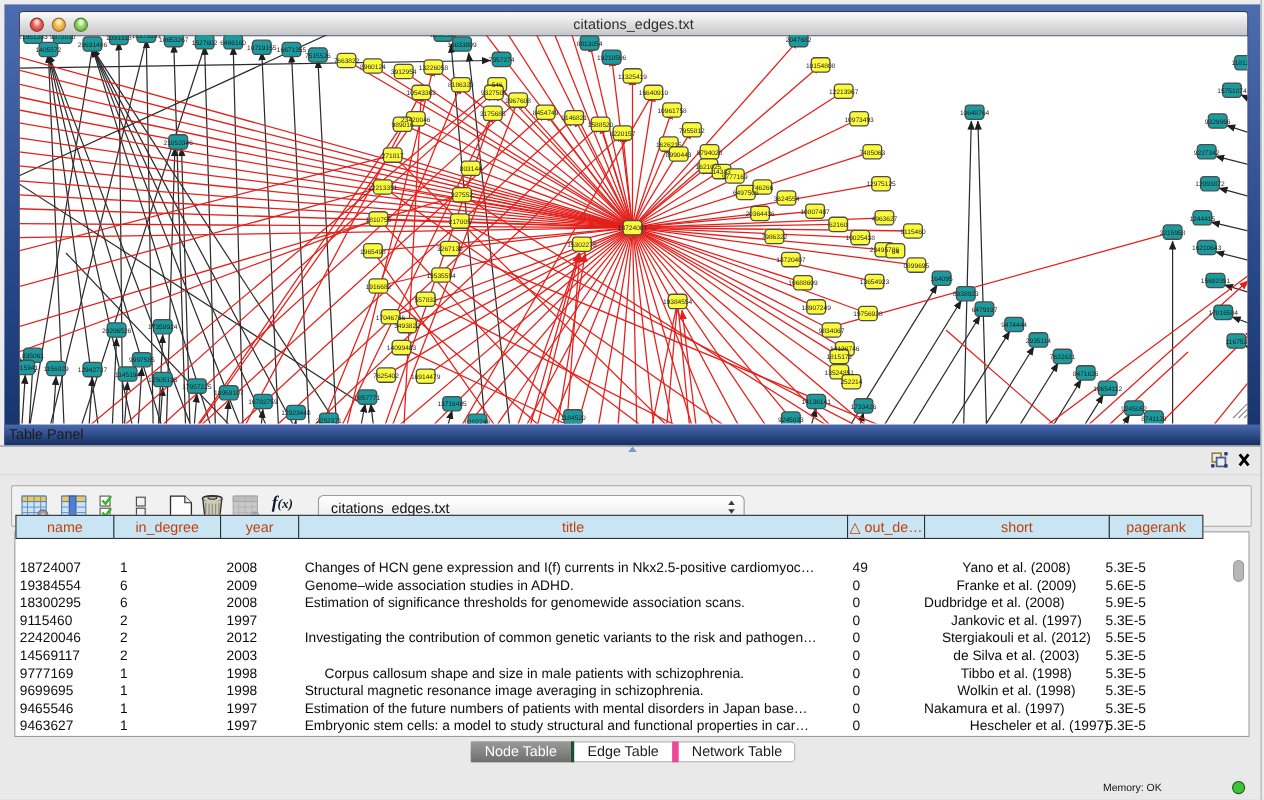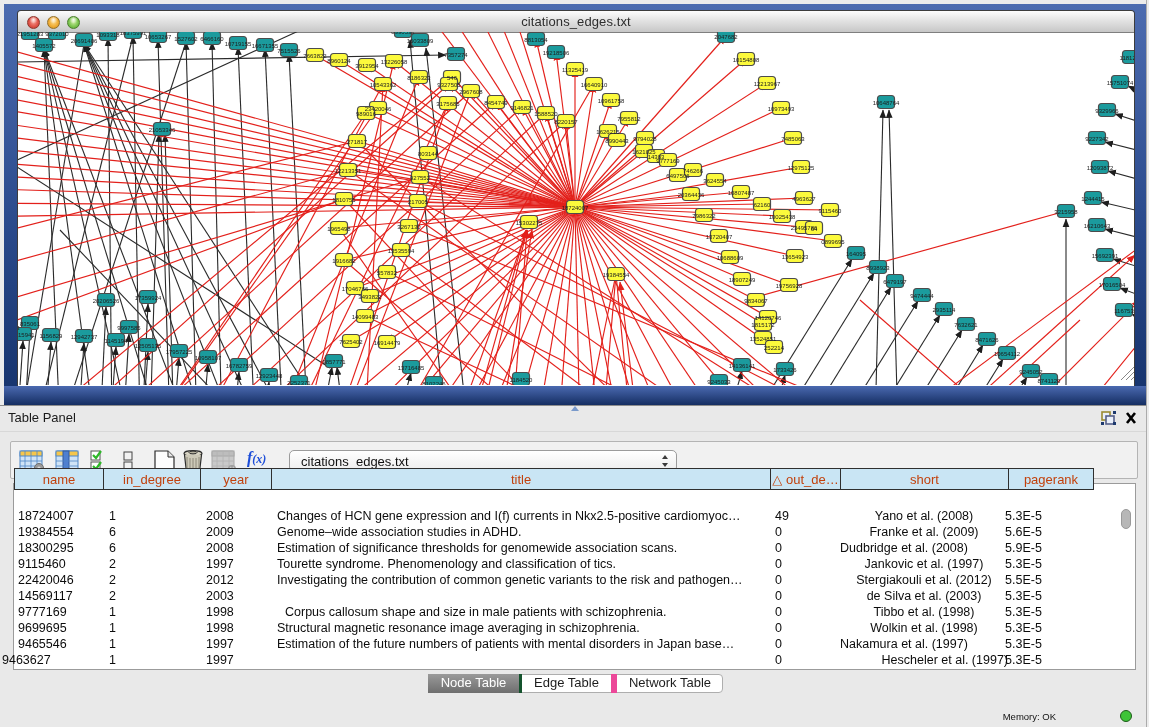--- a/index.html
+++ b/index.html
@@ -13,21 +13,21 @@
 .tl{width:11px;height:11px;border-radius:50%;top:4.5px}
 #canvas{left:0;top:22px;width:1116px;height:353px;background:#fff;overflow:hidden}
 #bluebottom{left:4px;top:386px;width:1142px;height:19px;background:linear-gradient(#4a69b0,#152e62)}
 #panel{left:0;top:405px;width:1149px;height:322px;background:#e9e9e9;border-top:1px solid #8d8d8d;box-sizing:border-box}
 #ptitle{left:8px;top:7px;font-size:13px;color:#1b1b1b}
 #pline{left:0;top:431px;width:1149px;border-top:1px solid #d8d8d8}
 #toolbar{left:10px;top:36px;width:1128px;height:38px;background:#f1f1f1;border:1px solid #b4b4b4;box-sizing:border-box;border-radius:2px}
 #dd{left:289px;top:450px;width:388px;height:22px;background:linear-gradient(#fff,#ededed);border:1px solid #9b9b9b;border-radius:5px;box-sizing:border-box}
 #ddtext{left:11px;top:3px;font-size:13px;color:#111}
 .udar{left:372px;width:0;height:0;border-left:3.5px solid transparent;border-right:3.5px solid transparent}
-#fx{left:247px;top:449px;font-family:"Liberation Serif",serif;font-style:italic;font-weight:bold;font-size:16px;color:#1d4ed8}
+#fx{left:247px;top:449px;font-family:"Liberation Serif",serif;font-style:italic;font-weight:bold;font-size:16px;color:#0f172a}
 #tblwrap{left:13px;top:483px;width:1123px;height:187px;background:#fff;border:1px solid #9b9b9b;box-sizing:border-box}
 .th{position:absolute;top:468px;height:22px;background:#c9e5f4;border:1px solid #2f2f2f;box-sizing:border-box;
 font-size:13px;color:#c2410c;text-align:center;line-height:21px}
 .tr{position:absolute;left:0;width:1119px;height:16px;font-size:12.5px;color:#0c0c0c}
 .tr span{position:absolute;top:0;line-height:16px;white-space:nowrap}
 #vsb{left:1121px;top:509px;width:10px;height:20px;background:#b7b7b7;border:1px solid #9a9a9a;border-radius:5px;box-sizing:border-box}
 #tabs{left:428px;top:674px;width:295px;height:19px;background:#fff;border:1px solid #aeaeae;border-radius:4px;box-sizing:border-box;overflow:hidden}
 .tab{position:absolute;top:0;height:19px;font-size:13px;line-height:18px;text-align:center;color:#1d1d1d}
 #tab1{left:0;width:91px;background:linear-gradient(#9a9a9a,#6e6e6e);color:#fff}
 #tab2{left:91px;width:92px;border-left:3px solid #14532d;box-sizing:border-box}
@@ -556,21 +556,21 @@
 <text x="529" y="224.5">15302275</text>
 <text x="616" y="276.5">19384554</text>
 </g>
 <g stroke="#888" stroke-width="1">
 <line x1="1121" y1="380" x2="1134" y2="367"></line>
 <line x1="1126" y1="380" x2="1134" y2="372"></line>
 <line x1="1131" y1="380" x2="1134" y2="377"></line>
 </g>
 </svg>
 <div class="abs" id="panel"></div>
-<div class="abs" id="ptitle" style="top:410px">Table Panel</div>
+<div class="abs" id="ptitle" style="top:387px">Table Panel</div>
 <svg class="abs" style="left:1101px;top:411px" width="40" height="15" viewBox="0 0 40 15">
  <rect x="1" y="1" width="8" height="8" fill="#eaf0fa" stroke="#9a8b33" stroke-width="1.6"></rect>
  <rect x="5" y="5" width="8" height="8" fill="#eaf0fa" stroke="#555f8a" stroke-width="1.6"></rect>
  <rect x="12" y="0" width="3" height="3" fill="#1d3a6e"></rect>
       <rect x="0" y="11" width="3" height="3" fill="#1d3a6e"></rect>
       <rect x="12" y="11" width="3" height="3" fill="#1d3a6e"></rect>
  <path d="M26 2l8 10M34 2l-8 10" stroke="#000" stroke-width="2.6"></path>
 </svg>
 <div class="abs" id="pline"></div>
 <div class="abs" style="left:571px;top:406px;width:0;height:0;border-left:4px solid transparent;border-right:4px solid transparent;border-bottom:5px solid #7a9acb"></div>
@@ -650,21 +650,20 @@
       <span style="left:206px">2008</span>
 <span style="left:277px">Estimation of significance thresholds for genomewide association scans.</span>
       <span style="left:775px">0</span>
 <span style="left:840px;width:168px;text-align:left">Dudbridge et al. (2008)</span>
       <span style="left:1005px">5.9E-5</span>
 </div>
 <div class="tr" style="top:556px">
 <span style="left:18px">9115460</span>
       <span style="left:109px">2</span>
       <span style="left:206px">1997</span>
-<span style="left:277px">Tourette syndrome. Phenomenology and classification of tics.</span>
       <span style="left:775px">0</span>
 <span style="left:840px;width:168px;text-align:center">Jankovic et al. (1997)</span>
       <span style="left:1005px">5.3E-5</span>
 </div>
 <div class="tr" style="top:572px">
 <span style="left:18px">22420046</span>
       <span style="left:109px">2</span>
       <span style="left:206px">2012</span>
 <span style="left:277px">Investigating the contribution of common genetic variants to the risk and pathogen…</span>
       <span style="left:775px">0</span>
@@ -676,21 +675,21 @@
       <span style="left:109px">2</span>
       <span style="left:206px">2003</span>
       <span style="left:775px">0</span>
 <span style="left:840px;width:168px;text-align:center">de Silva et al. (2003)</span>
       <span style="left:1005px">5.3E-5</span>
 </div>
 <div class="tr" style="top:604px">
 <span style="left:18px">9777169</span>
       <span style="left:109px">1</span>
       <span style="left:206px">1998</span>
-<span style="left:285px">Corpus callosum shape and size in male patients with schizophrenia.</span>
+<span style="left:295px">Corpus callosum shape and size in male patients with schizophrenia.</span>
       <span style="left:775px">0</span>
 <span style="left:840px;width:168px;text-align:center">Tibbo et al. (1998)</span>
       <span style="left:1005px">5.3E-5</span>
 </div>
 <div class="tr" style="top:620px">
 <span style="left:18px">9699695</span>
       <span style="left:109px">1</span>
       <span style="left:206px">1998</span>
 <span style="left:277px">Structural magnetic resonance image averaging in schizophrenia.</span>
       <span style="left:775px">0</span>
@@ -700,23 +699,24 @@
 <div class="tr" style="top:636px">
 <span style="left:18px">9465546</span>
       <span style="left:109px">1</span>
       <span style="left:206px">1997</span>
 <span style="left:277px">Estimation of the future numbers of patients with mental disorders in Japan base…</span>
       <span style="left:775px">0</span>
 <span style="left:840px;width:168px;text-align:left">Nakamura et al. (1997)</span>
       <span style="left:1005px">5.3E-5</span>
 </div>
 <div class="tr" style="top:652px">
-<span style="left:2px">9463627</span>
+<span style="left:18px">9463627</span>
       <span style="left:109px">1</span>
       <span style="left:206px">1997</span>
+<span style="left:277px">Embryonic stem cells: a model to study structural and functional properties in car…</span>
       <span style="left:775px">0</span>
 <span style="left:840px;width:168px;text-align:right">Hescheler et al. (1997)</span>
       <span style="left:1005px">5.3E-5</span>
 </div>
 <div class="abs" id="vsb"></div>
 <div class="abs" id="tabs"></div>
 <div class="tab abs" id="tab1" style="left:428px;top:674px">Node Table</div>
 <div class="tab abs" id="tab2" style="left:519px;top:674px">Edge Table</div>
 <div class="tab abs" id="tab3" style="left:611px;top:674px">Network Table</div>
 <div class="abs" id="mem">Memory: OK</div>

